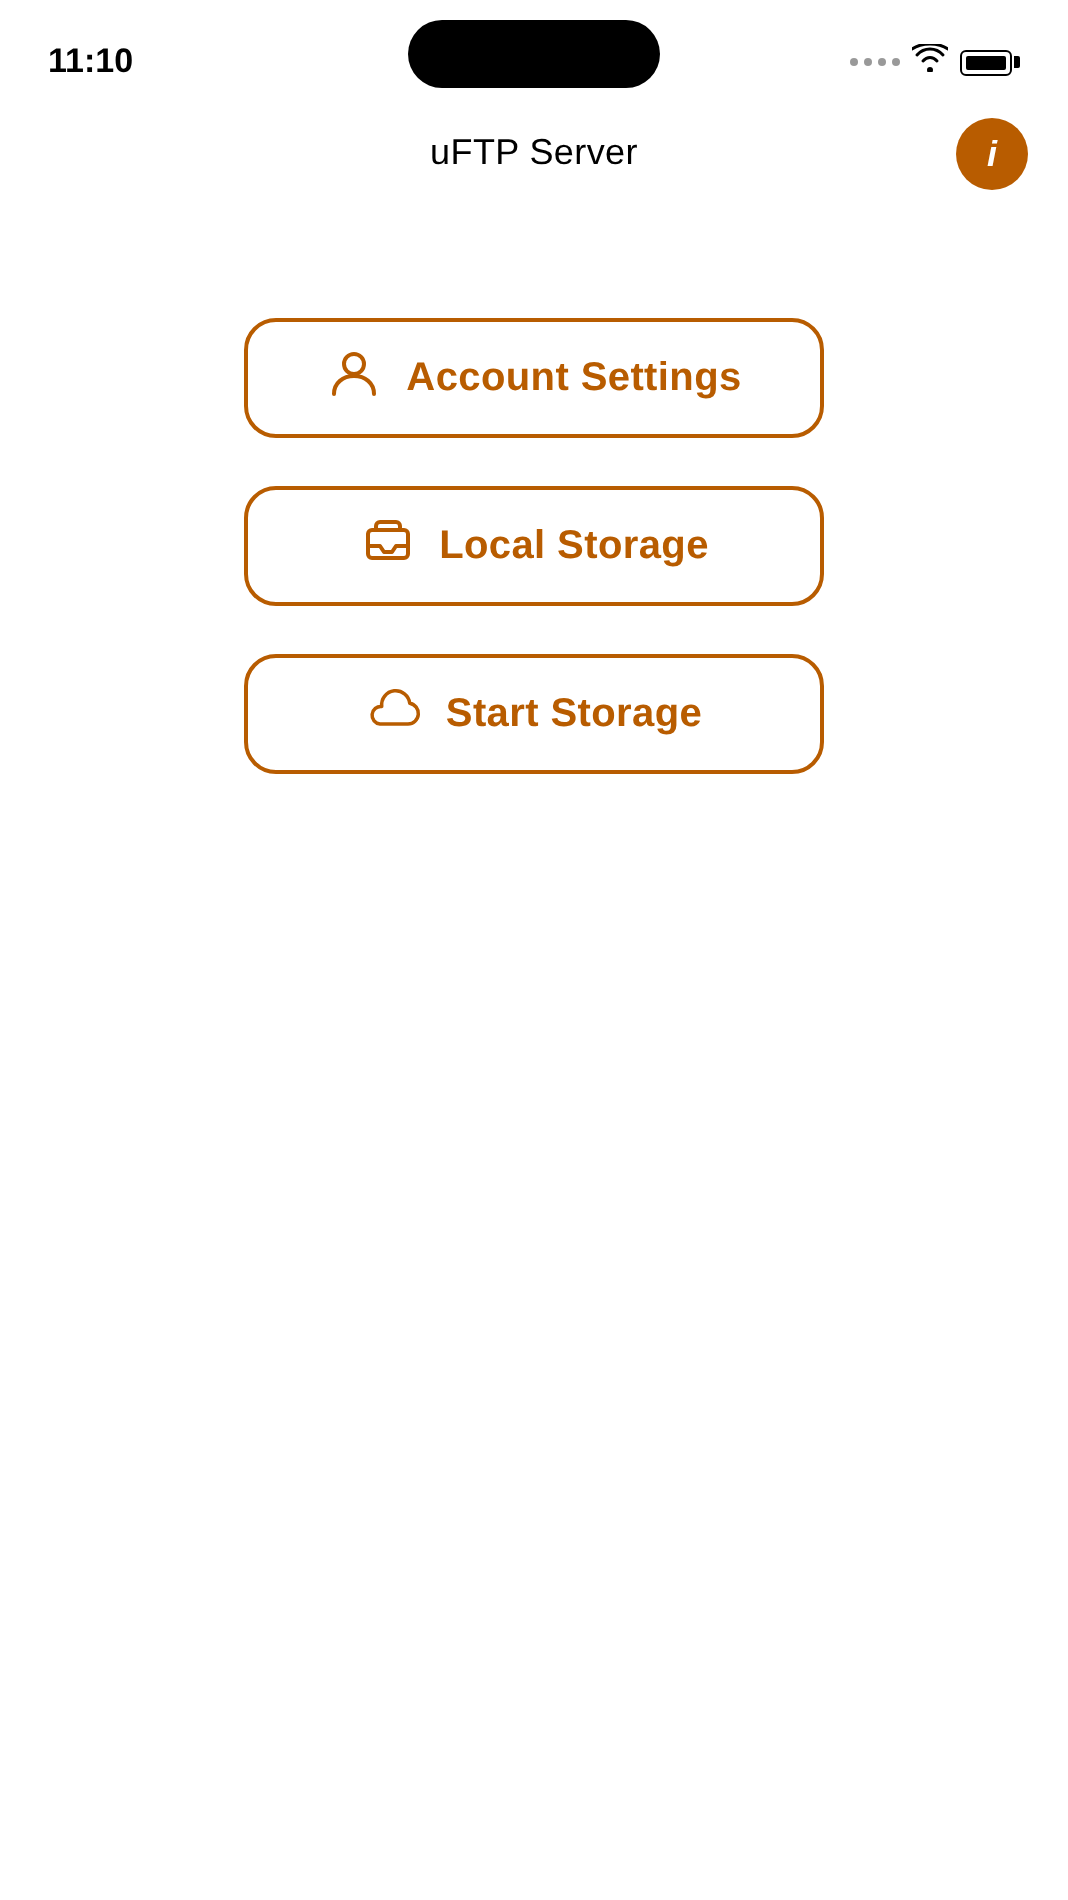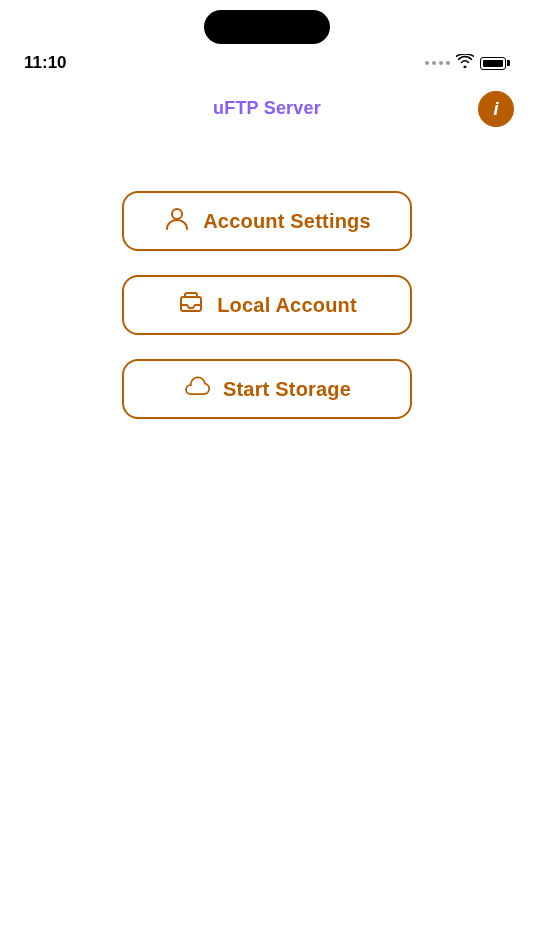--- a/index.html
+++ b/index.html
@@ -14,21 +14,20 @@
       position: relative;
     }
 
     
     .status-bar {
       display: flex;
       justify-content: space-between;
       align-items: center;
       padding: 12px 24px 0 24px;
       height: 50px;
-      margin-top: 32px;
     }
 
     .status-time {
       font-size: 17px;
       font-weight: 600;
       color: #000;
     }
 
     .status-right {
       display: flex;
@@ -93,22 +92,22 @@
     .header {
       display: flex;
       justify-content: center;
       align-items: center;
       padding: 16px 24px 12px 24px;
       position: relative;
     }
 
     .header-title {
       font-size: 18px;
-      font-weight: 700;
-      color: #8b5cf6;
+      font-weight: 400;
+      color: #000000;
       letter-spacing: 0.2px;
       text-align: center;
     }
 
     .info-button {
       position: absolute;
       right: 20px;
       width: 36px;
       height: 36px;
       background: #b85c00;
@@ -231,21 +230,21 @@
   <button class="menu-button">
     <span class="menu-icon storage-icon">
       <svg viewBox="0 0 28 28" fill="none" xmlns="http://www.w3.org/2000/svg">
 
         <rect x="4" y="8" width="20" height="14" rx="2" stroke="#b85c00" stroke-width="2" fill="none"></rect>
         <path d="M4 16h6l2 3h4l2-3h6" stroke="#b85c00" stroke-width="2" stroke-linecap="round" stroke-linejoin="round" fill="none"></path>
 
         <path d="M8 8V6a2 2 0 0 1 2-2h8a2 2 0 0 1 2 2v2" stroke="#b85c00" stroke-width="2" fill="none"></path>
       </svg>
     </span>
-    <span class="menu-button-label">Local Account</span>
+    <span class="menu-button-label">Local Storage</span>
   </button>
 
   <button class="menu-button">
     <span class="menu-icon cloud-icon">
       <svg viewBox="0 0 32 24" fill="none" xmlns="http://www.w3.org/2000/svg">
         <path d="M8 20h16a6 6 0 0 0 1-11.9A8 8 0 0 0 9 10a5 5 0 0 0-1 10z" stroke="#b85c00" stroke-width="2" stroke-linecap="round" stroke-linejoin="round" fill="none"></path>
       </svg>
     </span>
     <span class="menu-button-label">Start Storage</span>
   </button>

